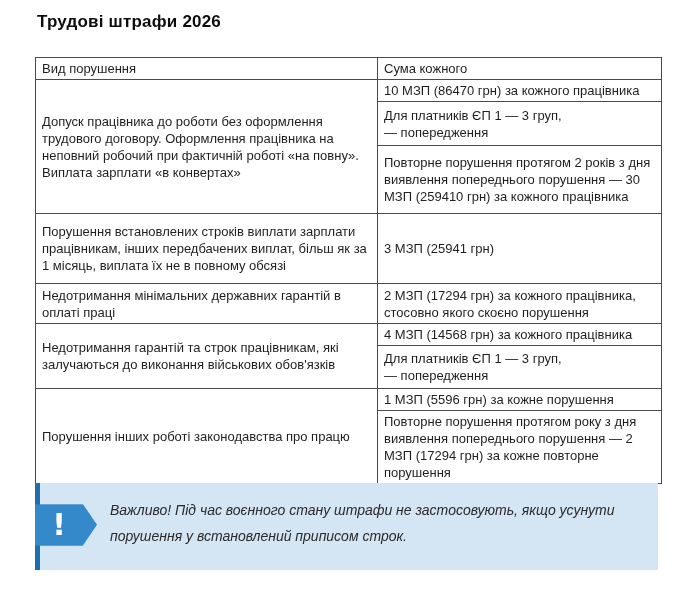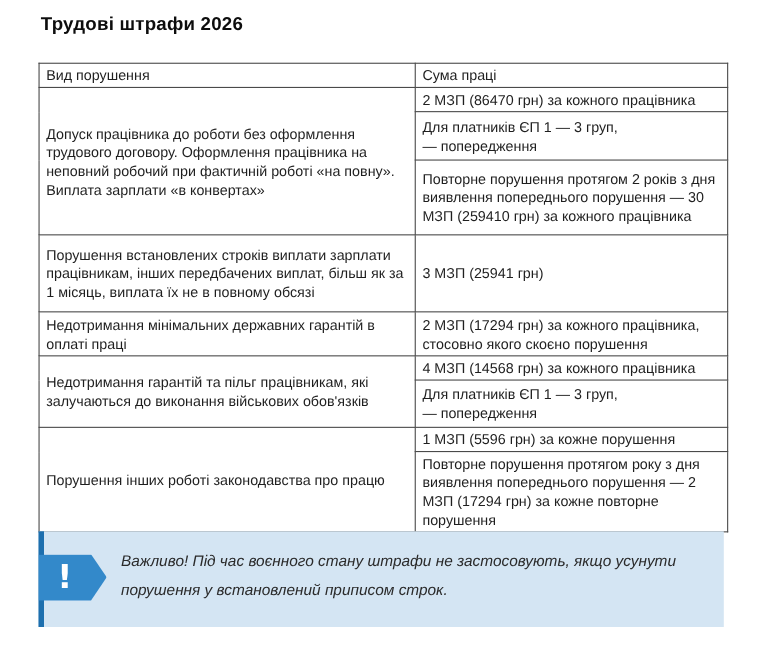--- a/index.html
+++ b/index.html
@@ -112,47 +112,47 @@
   <div class="title">Трудові штрафи 2026</div>
 
   <table class="fines">
     <colgroup>
       <col class="c-violation">
       <col class="c-fine">
     </colgroup>
     <tbody>
       <tr class="rh20">
         <th>Вид порушення</th>
-        <th>Сума праці</th>
+        <th>Сума кожного</th>
       </tr>
 
       <tr class="rh21">
         <td rowspan="3">Допуск працівника до роботи без оформлення трудового договору. Оформлення працівника на неповний робочий при фактичній роботі «на повну». Виплата зарплати «в конвертах»</td>
-        <td>2 МЗП (86470 грн) за кожного працівника</td>
+        <td>10 МЗП (86470 грн) за кожного працівника</td>
       </tr>
       <tr class="rh44">
         <td>Для платників ЄП 1 — 3 груп,
 — попередження</td>
       </tr>
       <tr class="rh68">
         <td>Повторне порушення протягом 2 років з дня виявлення попереднього порушення — 30 МЗП (259410 грн) за кожного працівника</td>
       </tr>
 
       <tr class="rh75">
         <td>Порушення встановлених строків виплати зарплати працівникам, інших передбачених виплат, більш як за 1 місяць, виплата їх не в повному обсязі</td>
         <td>3 МЗП (25941 грн)</td>
       </tr>
 
       <tr class="rh40">
         <td>Недотримання мінімальних державних гарантій в оплаті праці</td>
         <td>2 МЗП (17294 грн) за кожного працівника, стосовно якого скоєно порушення</td>
       </tr>
 
       <tr class="rh22">
-        <td rowspan="2">Недотримання гарантій та пільг працівникам, які залучаються до виконання військових обов'язків</td>
+        <td rowspan="2">Недотримання гарантій та строк працівникам, які залучаються до виконання військових обов'язків</td>
         <td>4 МЗП (14568 грн) за кожного працівника</td>
       </tr>
       <tr class="rh43">
         <td>Для платників ЄП 1 — 3 груп,
 — попередження</td>
       </tr>
 
       <tr class="rh22">
         <td rowspan="2">Порушення інших роботі законодавства про працю</td>
         <td>1 МЗП (5596 грн) за кожне порушення</td>

